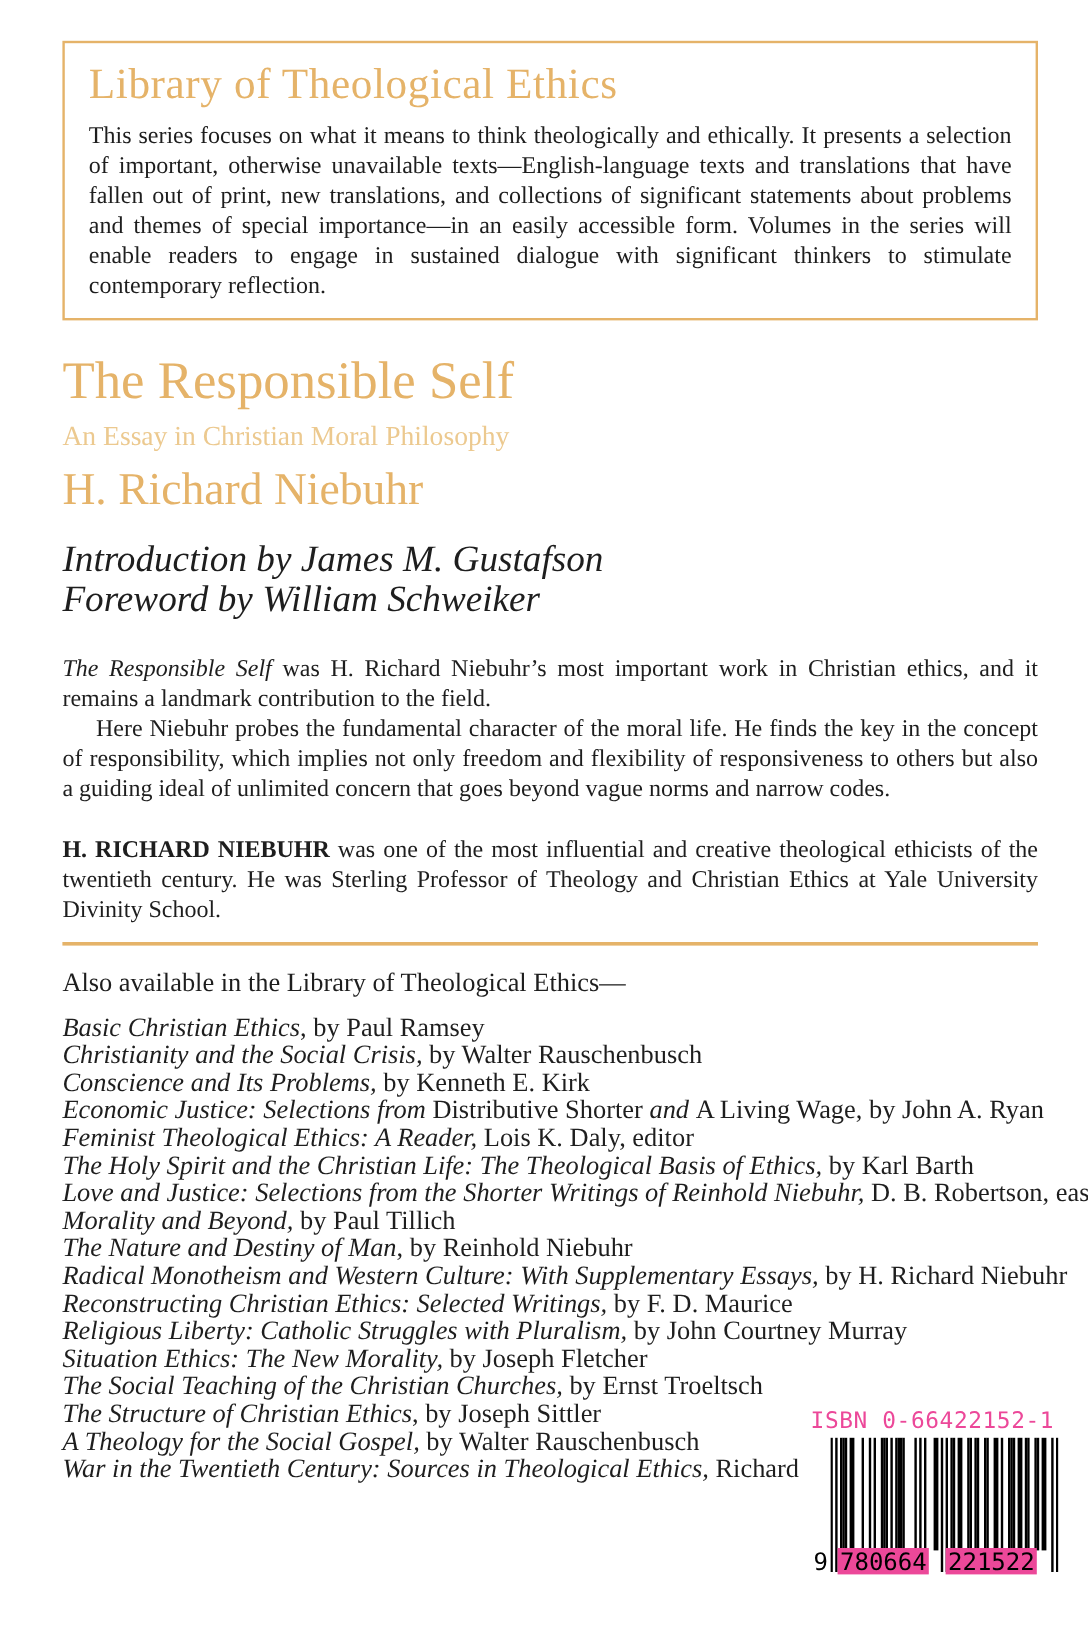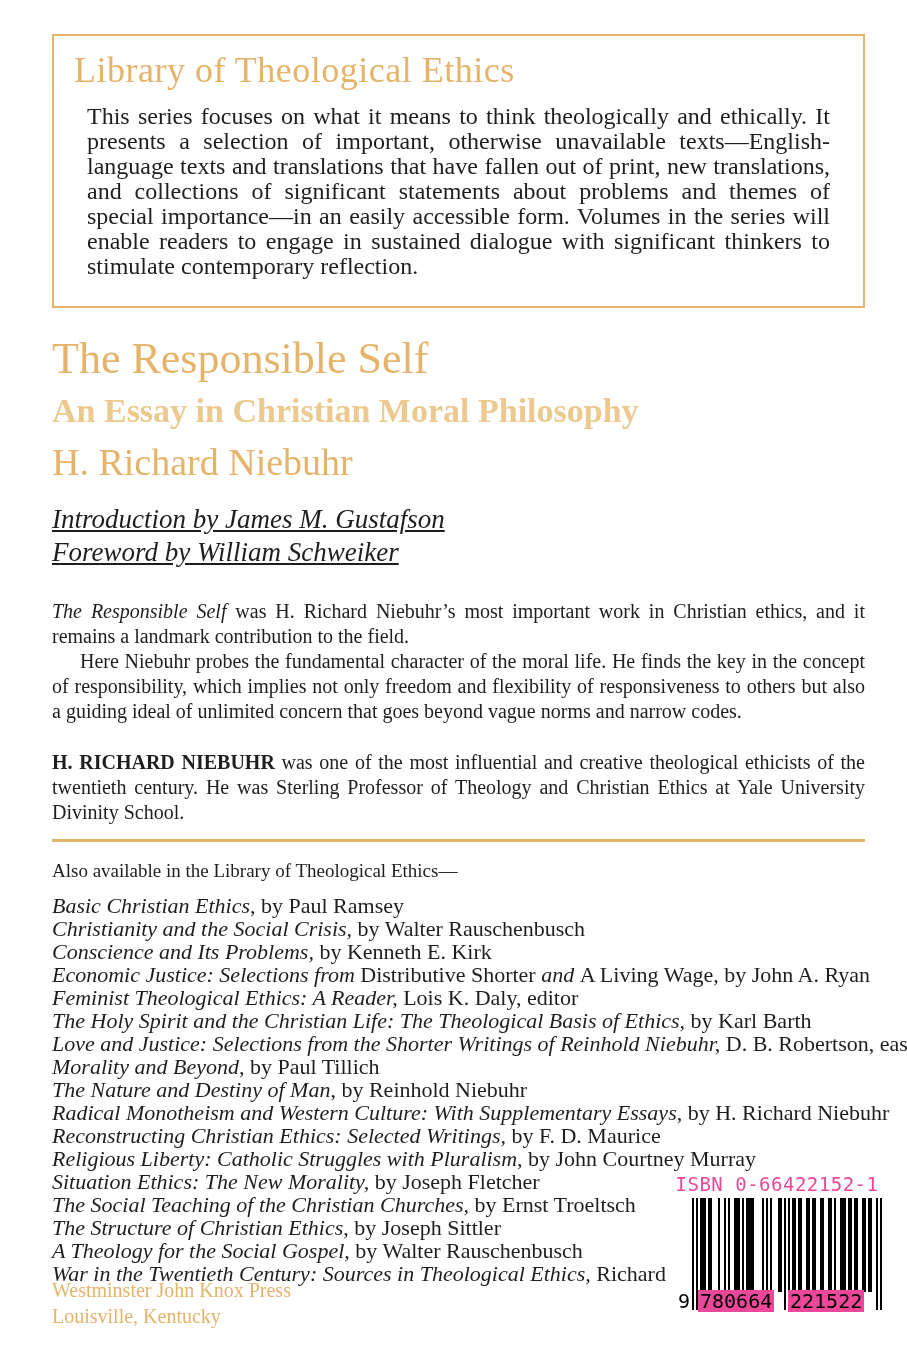--- a/index.html
+++ b/index.html
@@ -19,42 +19,42 @@
   .series-box{
     margin-top:34px;
     border:2px solid var(--gold);
     padding:14px 20px 14px 20px;
   }
   .series-title{
     font-size:36px; font-weight:normal; color:var(--gold);
     margin:0 0 10px 0; line-height:1.15; letter-spacing:0.5px;
   }
   .series-desc{
-    font-size:24px; line-height:25px; text-align:justify; margin:13px;
+    font-size:20px; line-height:25px; text-align:justify; margin:0;
   }
 
   
   .book-title{ font-size:44px; font-weight:normal; color:var(--gold); margin:26px 0 0 0; line-height:1.15; }
-  .book-subtitle{ font-size:34px; font-weight:bold; color:var(--gold_light); margin:6px 0 0 0; line-height:1.2; }
+  .book-subtitle{ font-size:23px; font-weight:normal; color:var(--gold_light); margin:6px 0 0 0; line-height:1.2; }
   .book-author{ font-size:38px; font-weight:normal; color:var(--gold); margin:8px 0 0 0; line-height:1.2; }
   .credits{ margin-top:18px; }
-  .credit-line{ font-size:27px; font-style:italic; line-height:33px;text-decoration:underline; }
+  .credit-line{ font-size:31px; font-style:italic; line-height:33px; }
 
   
   .desc-p{ font-size:20px; line-height:25px; text-align:justify; margin:0; }
   .desc-p.first{ margin-top:30px; }
   .desc-p.indent{ text-indent:28px; }
   .about-author{ margin-top:26px; }
 
   .it{ font-style:italic; }
   .bd{ font-weight:bold; }
 
   .gold-rule{ height:3px; background:var(--gold); border:0; margin:14px 0 0 0; }
 
-  .also-heading{ font-size:19px; margin:18px 0 0 0; }
+  .also-heading{ font-size:22px; margin:18px 0 0 0; }
   .book-list{ margin-top:12px; }
   .book-line{ font-size:22px; line-height:23px; white-space:nowrap; }
 
   
   .publisher{
     position:absolute; left:52px; top:1277px; color:var(--gold);
     font-size:20px; line-height:26px;
   }
 
   .barcode-block{
@@ -119,24 +119,20 @@
         <div class="book-line"><span class="it">Religious Liberty: Catholic Struggles with Pluralism,</span><span> by John Courtney Murray</span></div>
         <div class="book-line"><span class="it">Situation Ethics: The New Morality,</span><span> by Joseph Fletcher</span></div>
         <div class="book-line"><span class="it">The Social Teaching of the Christian Churches,</span><span> by Ernst Troeltsch</span></div>
         <div class="book-line"><span class="it">The Structure of Christian Ethics</span><span>, by Joseph Sittler</span></div>
         <div class="book-line"><span class="it">A Theology for the Social Gospel,</span><span> by Walter Rauschenbusch</span></div>
         <div class="book-line"><span class="it">War in the Twentieth Century: Sources in Theological Ethics,</span><span> Richard B. Miller, editor</span></div>
       </div>
 
   </div>
 
-  <div class="publisher">
-    <div>Westminster John Knox Press</div>
-    <div>Louisville, Kentucky</div>
-  </div>
 
   <div class="barcode-block">
     <div class="isbn-label">ISBN 0-66422152-1</div>
     <div class="bars-wrap">
       <svg id="bc-svg" width="190" height="112" xmlns="http://www.w3.org/2000/svg">
           <rect x="0" y="0" width="2" height="112" fill="#000"></rect>
           <rect x="4" y="0" width="2" height="112" fill="#000"></rect>
           <rect x="8" y="0" width="2" height="94" fill="#000"></rect>
           <rect x="10" y="0" width="2" height="94" fill="#000"></rect>
           <rect x="12" y="0" width="2" height="94" fill="#000"></rect>

